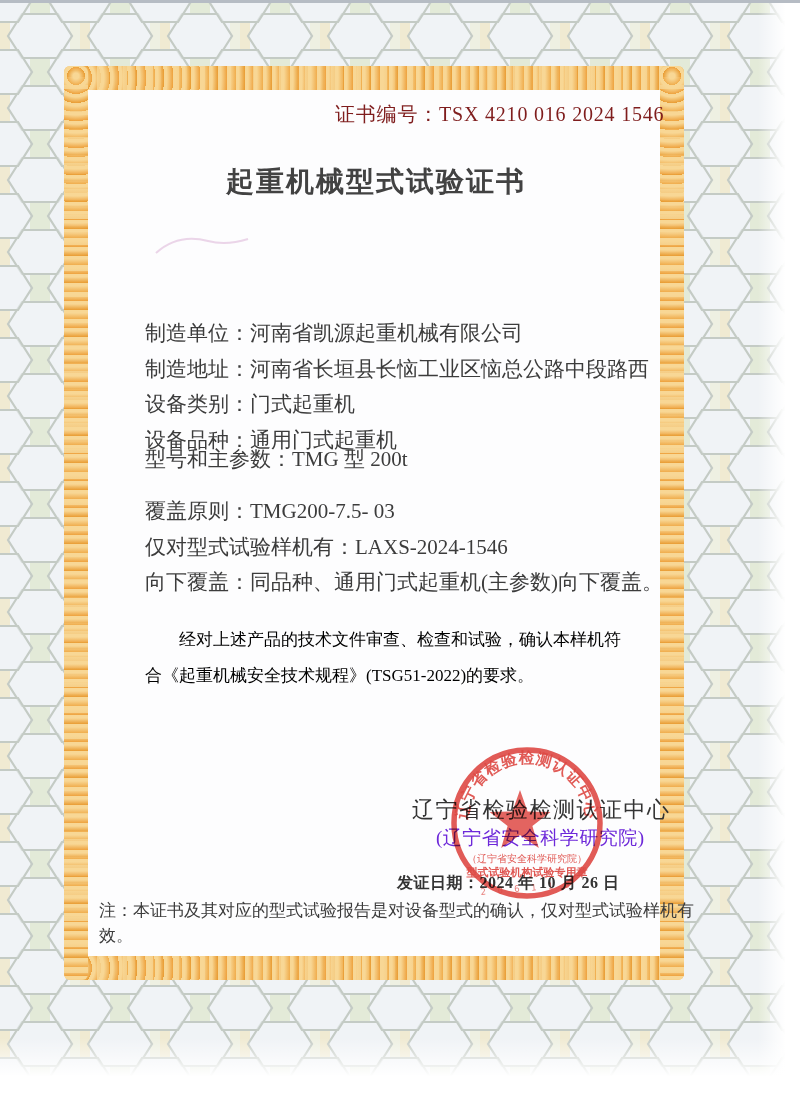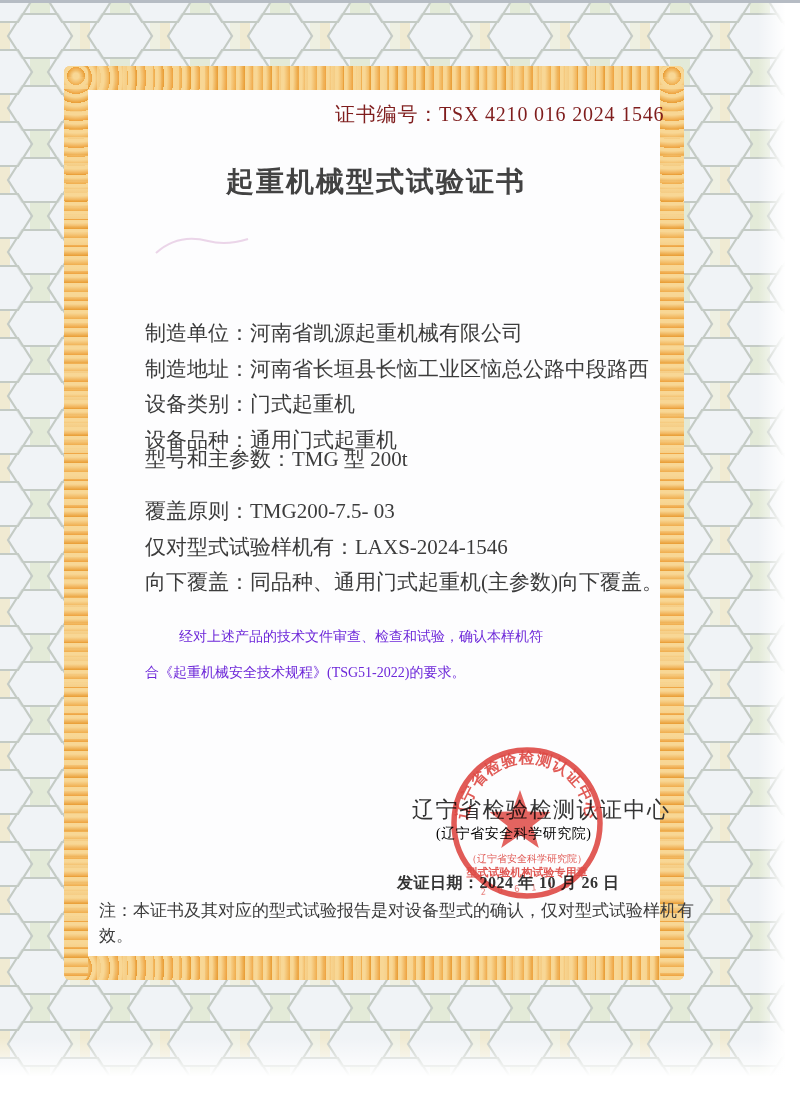--- a/index.html
+++ b/index.html
@@ -34,25 +34,25 @@
   #frame-right{left:660px;top:66px;height:914px;}
   
   #inner-panel{left:88px;top:90px;width:572px;height:866px;background:#fdfdfe;z-index:1;}
   
   .txt{position:absolute;z-index:3;white-space:nowrap;}
   #cert-number{left:335px;top:101px;font-size:20px;letter-spacing:.8px;color:#7f1d1d;}
   #cert-title{left:0;top:163px;width:752px;text-align:center;
     font-family:"DejaVu Sans","Liberation Sans",sans-serif;
     font-size:28px;font-weight:600;letter-spacing:2px;color:#424242;}
   .field-row{position:absolute;left:145px;font-size:21px;z-index:3;white-space:nowrap;color:#3c3c3c;margin-top:28px;}
-  .statement-line{position:absolute;left:145px;font-size:14px;z-index:3;white-space:nowrap;color:#6d28d9;}
+  .statement-line{position:absolute;left:145px;font-size:17px;z-index:3;white-space:nowrap;color:#000000;}
   #stmt1{top:628px;left:179px;}
   #stmt2{top:664px;}
   #issuer-name{left:412px;top:795px;font-size:22px;letter-spacing:1.5px;color:#333;}
-  #issuer-sub{left:436px;top:825px;font-size:14px;letter-spacing:.5px;color:#000000;}
+  #issuer-sub{left:436px;top:825px;font-size:19px;letter-spacing:.5px;color:#6d28d9;}
   #issue-date{left:397px;top:873px;font-size:16px;letter-spacing:.5px;color:#333;font-weight:bold;}
   .note-line{position:absolute;left:99px;font-size:17px;z-index:3;white-space:nowrap;color:#3c3c3c;}
   #note1{top:899px;text-align:right;}
   #note2{top:924px;}
   
   #stamp{left:442px;top:738px;width:170px;height:170px;z-index:4;
     mix-blend-mode:multiply;opacity:.93;}
   
   #scribble{left:150px;top:225px;width:120px;height:40px;z-index:2;}
 </style>

